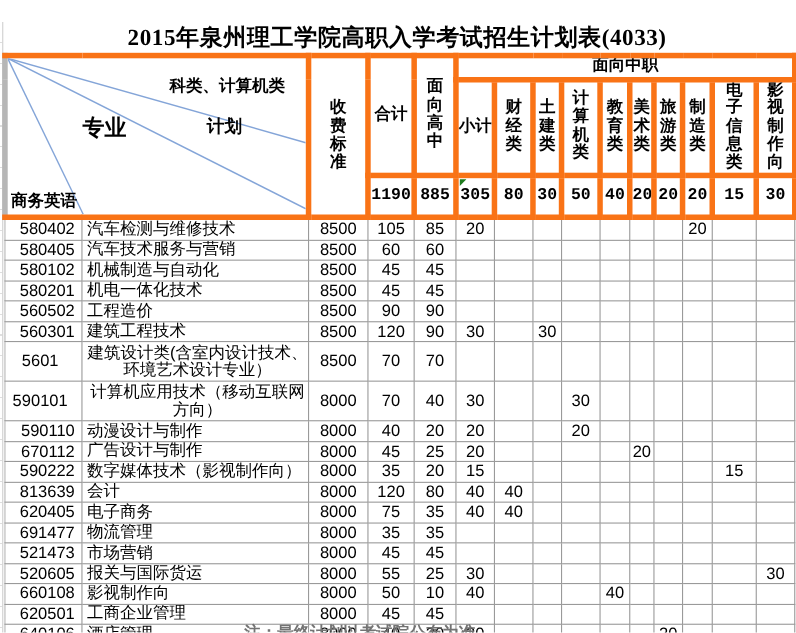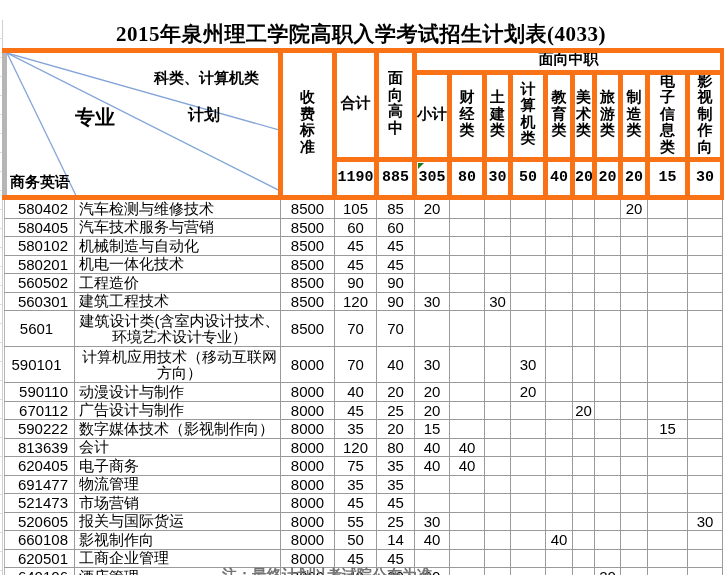--- a/index.html
+++ b/index.html
@@ -413,21 +413,21 @@
           <td></td>
           <td></td>
           <td></td>
           <td>30</td>
         </tr>
         <tr>
           <td>660108</td>
           <td class="name">影视制作向</td>
           <td>8000</td>
           <td>50</td>
-          <td>14</td>
+          <td>10</td>
           <td>40</td>
           <td></td>
           <td></td>
           <td></td>
           <td>40</td>
           <td></td>
           <td></td>
           <td></td>
           <td></td>
           <td></td>

